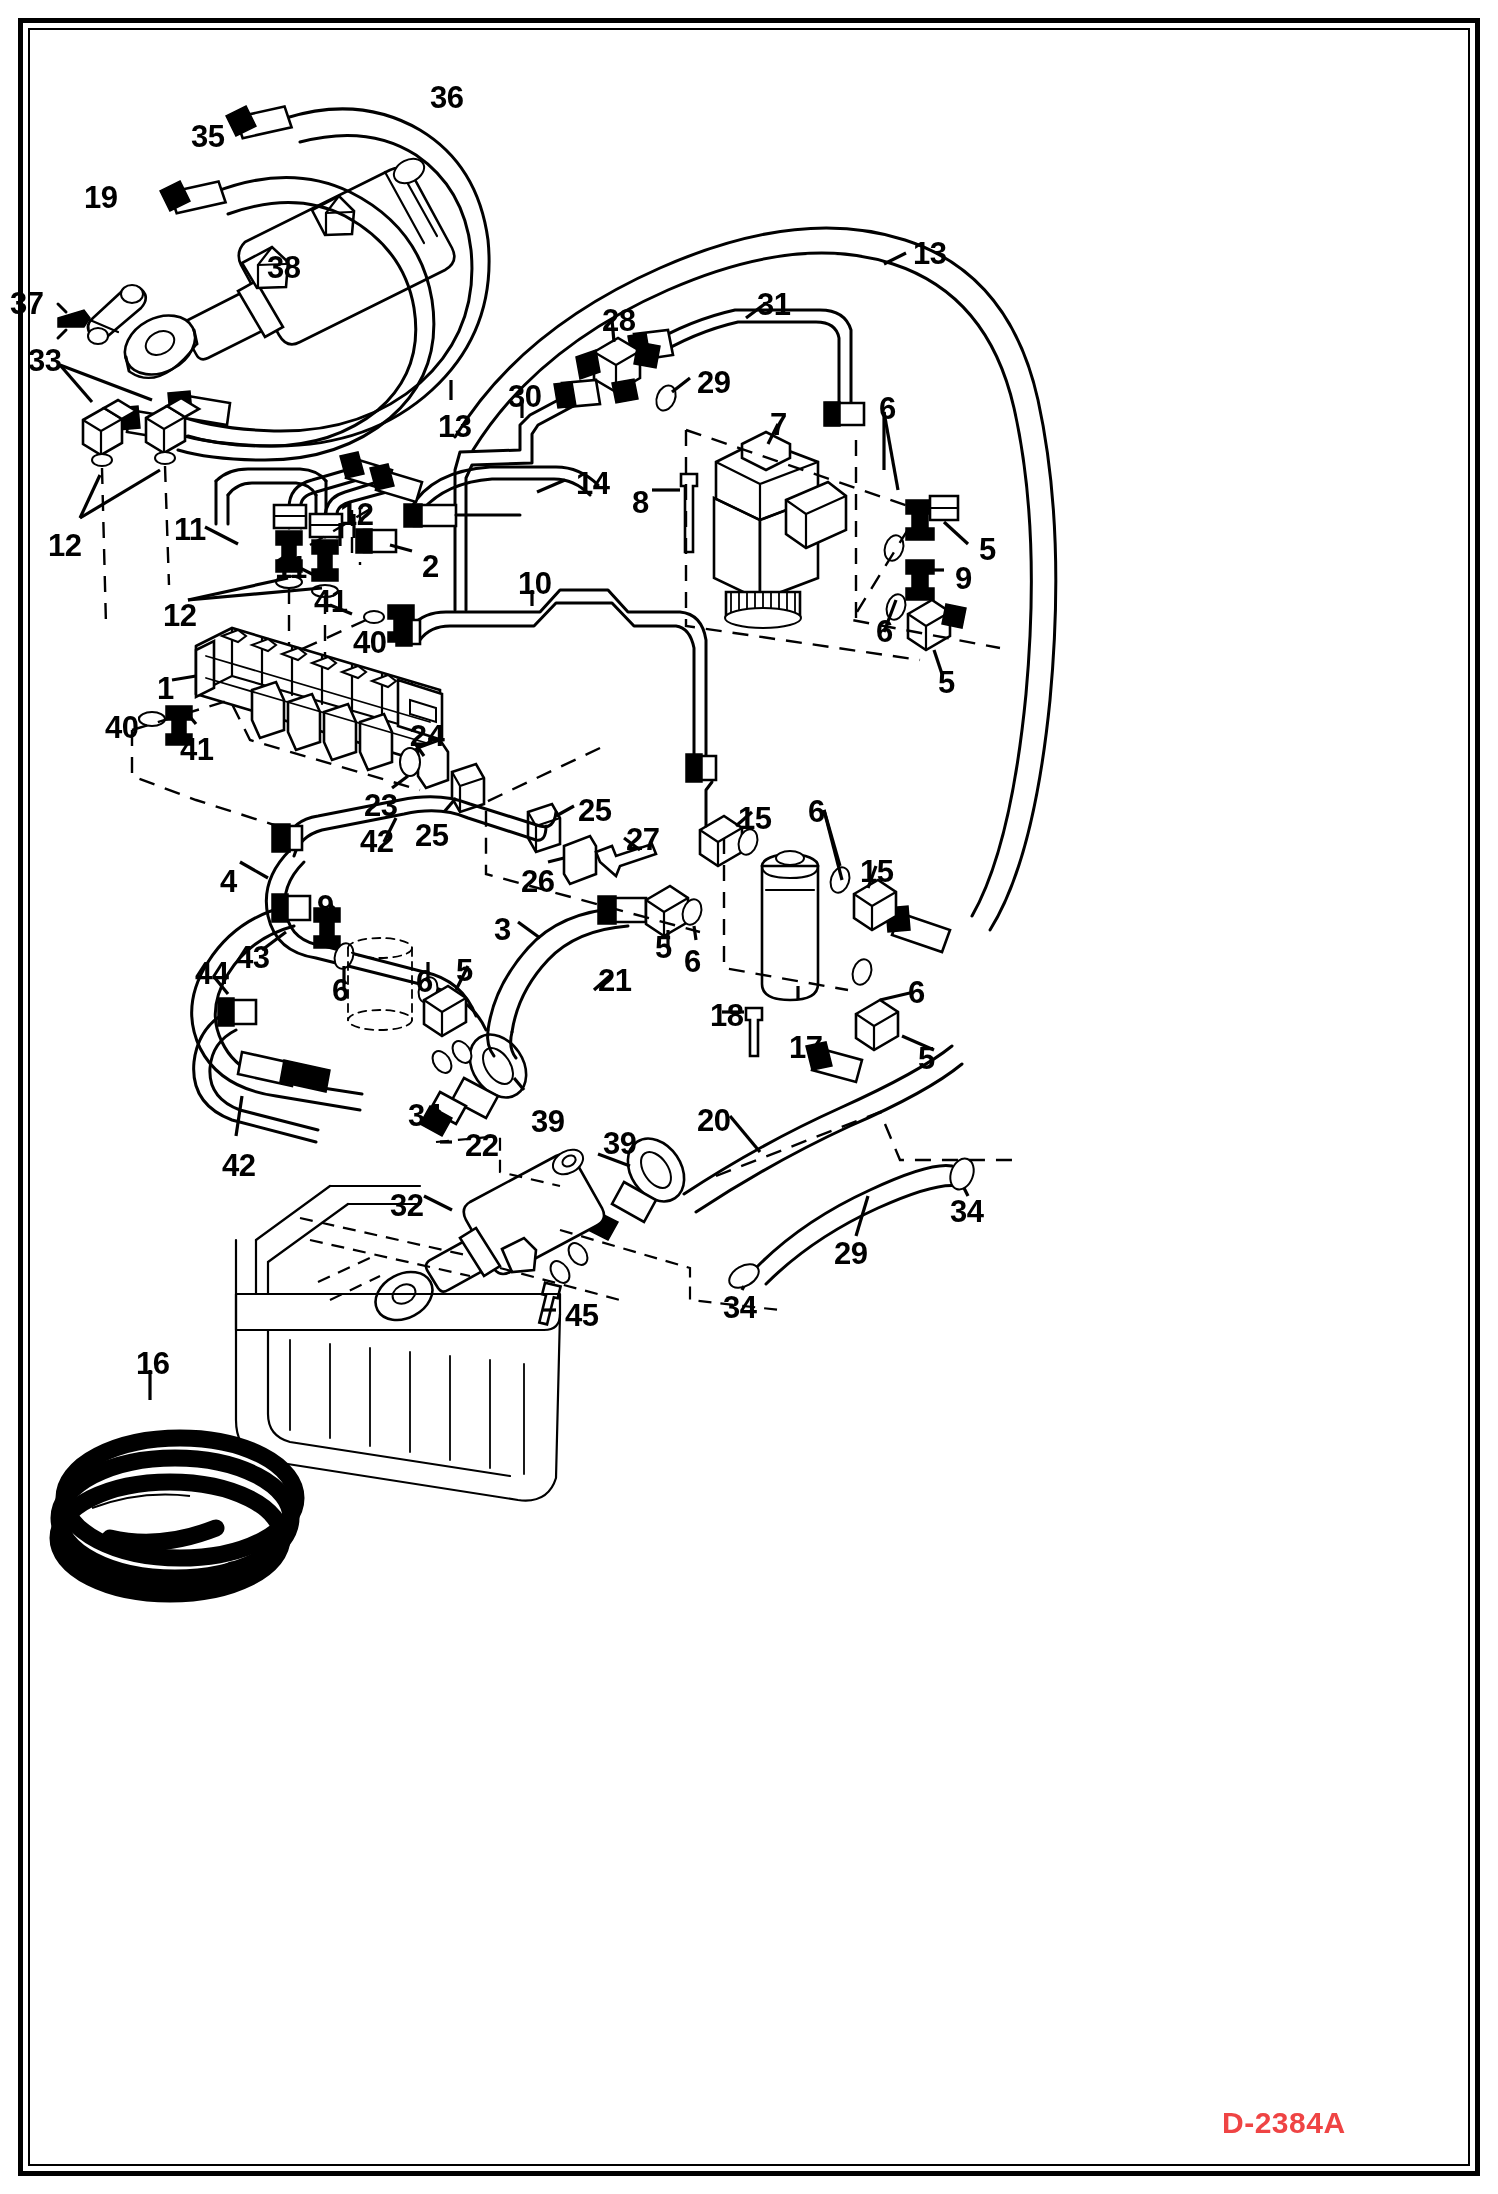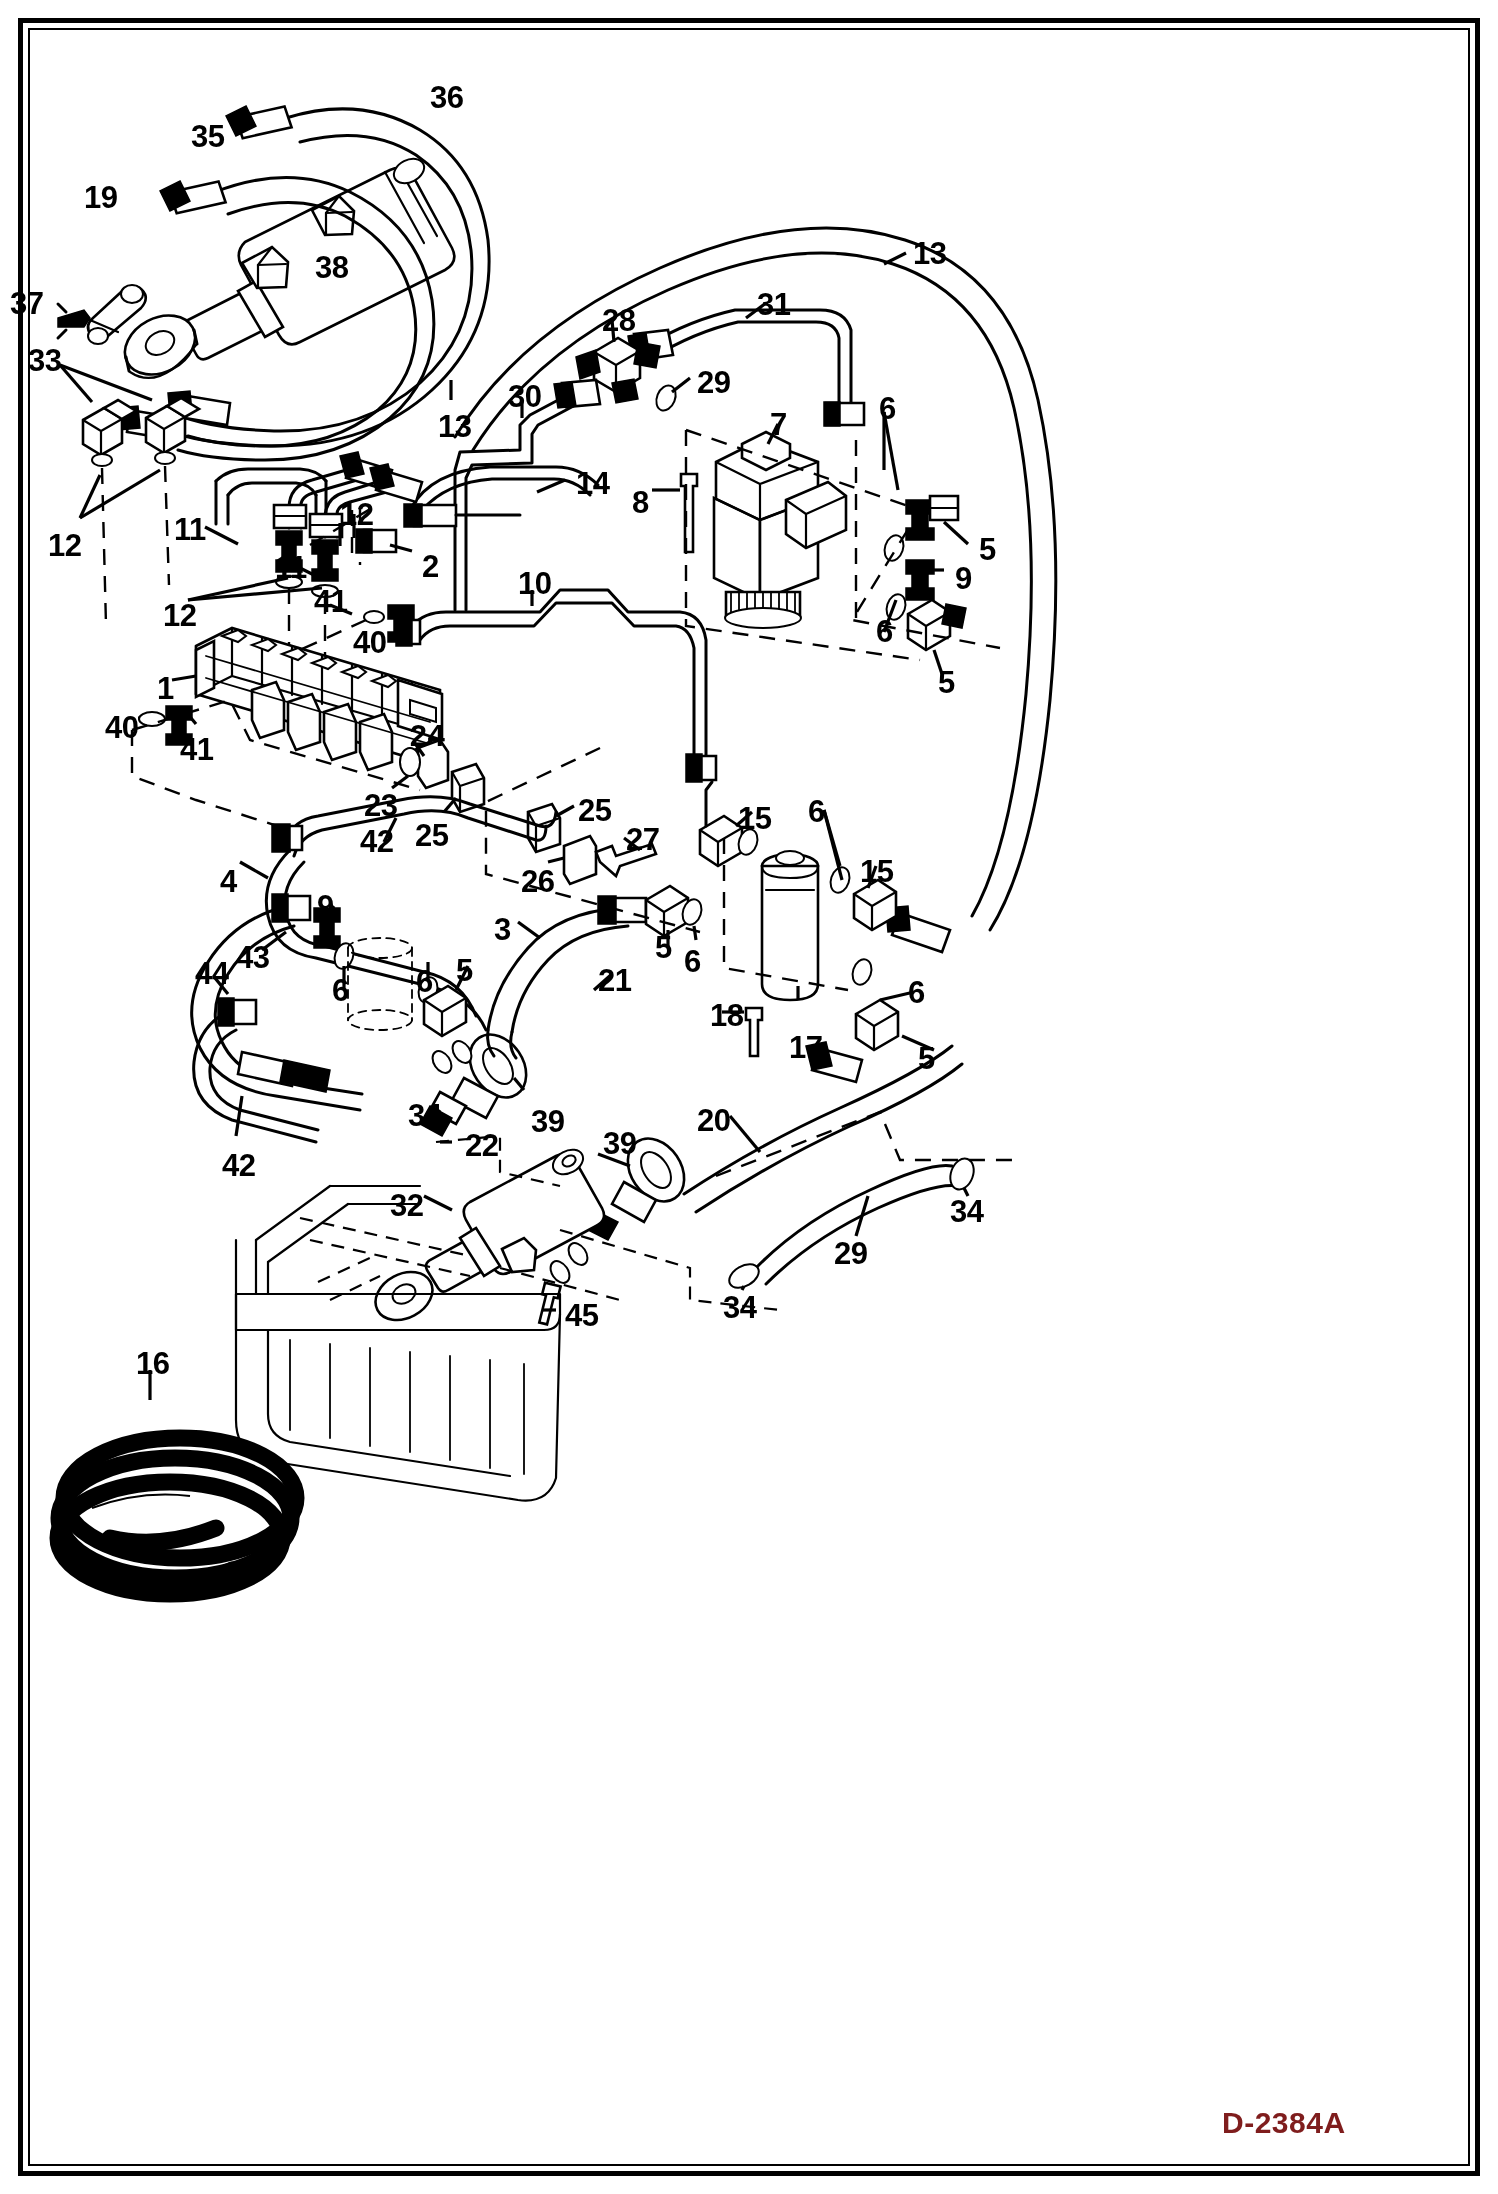--- a/index.html
+++ b/index.html
@@ -41,21 +41,21 @@
     letter-spacing:-0.5px;
     white-space:nowrap;
     user-select:none;
   }
   .dwg-no{
     position:absolute;
     font-family:"Liberation Sans",sans-serif;
     font-weight:bold;
     font-size:30px;
     letter-spacing:0.5px;
-    color:#7f1d1d;
+    color:#ef4444;
     white-space:nowrap;
   }
   svg{display:block;}
   .ln{fill:none;stroke:#000;stroke-width:3;stroke-linecap:round;stroke-linejoin:round;}
   .ln2{fill:none;stroke:#000;stroke-width:2.2;stroke-linecap:round;stroke-linejoin:round;}
   .lnT{fill:none;stroke:#000;stroke-width:1.8;stroke-linecap:round;stroke-linejoin:round;}
   .lead{fill:none;stroke:#000;stroke-width:3.2;stroke-linecap:butt;}
   .dash{fill:none;stroke:#000;stroke-width:2.4;stroke-dasharray:16 11;stroke-linecap:butt;}
   .dash2{fill:none;stroke:#000;stroke-width:2.2;stroke-dasharray:13 9;stroke-linecap:butt;}
   .fillblk{fill:#000;stroke:#000;stroke-width:1.5;}
@@ -606,21 +606,21 @@
     <path class="lead" d="M150,1370 L150,1400"></path>
     <path class="dash2" d="M318,1282 L370,1258"></path>
     <path class="dash2" d="M330,1300 L380,1276"></path>
 
   </svg>
 
   <div class="callout" style="left:430px;top:82px;">36</div>
   <div class="callout" style="left:191px;top:121px;">35</div>
   <div class="callout" style="left:84px;top:182px;">19</div>
   <div class="callout" style="left:10px;top:288px;text-align:center;">37</div>
-  <div class="callout" style="left:267px;top:252px;margin-left:48px;">38</div>
+  <div class="callout" style="left:267px;top:252px;">38</div>
   <div class="callout" style="left:913px;top:238px;">13</div>
   <div class="callout" style="left:757px;top:289px;">31</div>
   <div class="callout" style="left:602px;top:305px;">28</div>
   <div class="callout" style="left:697px;top:367px;">29</div>
   <div class="callout" style="left:28px;top:345px;">33</div>
   <div class="callout" style="left:508px;top:381px;">30</div>
   <div class="callout" style="left:438px;top:411px;">13</div>
   <div class="callout" style="left:879px;top:393px;">6</div>
   <div class="callout" style="left:770px;top:409px;">7</div>
   <div class="callout" style="left:632px;top:487px;">8</div>

